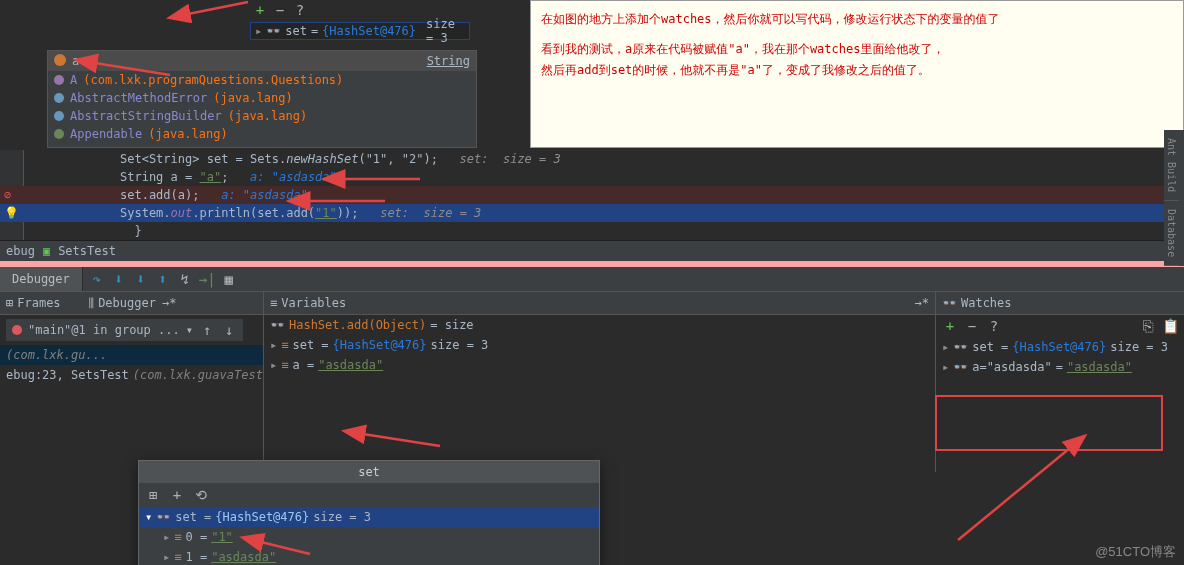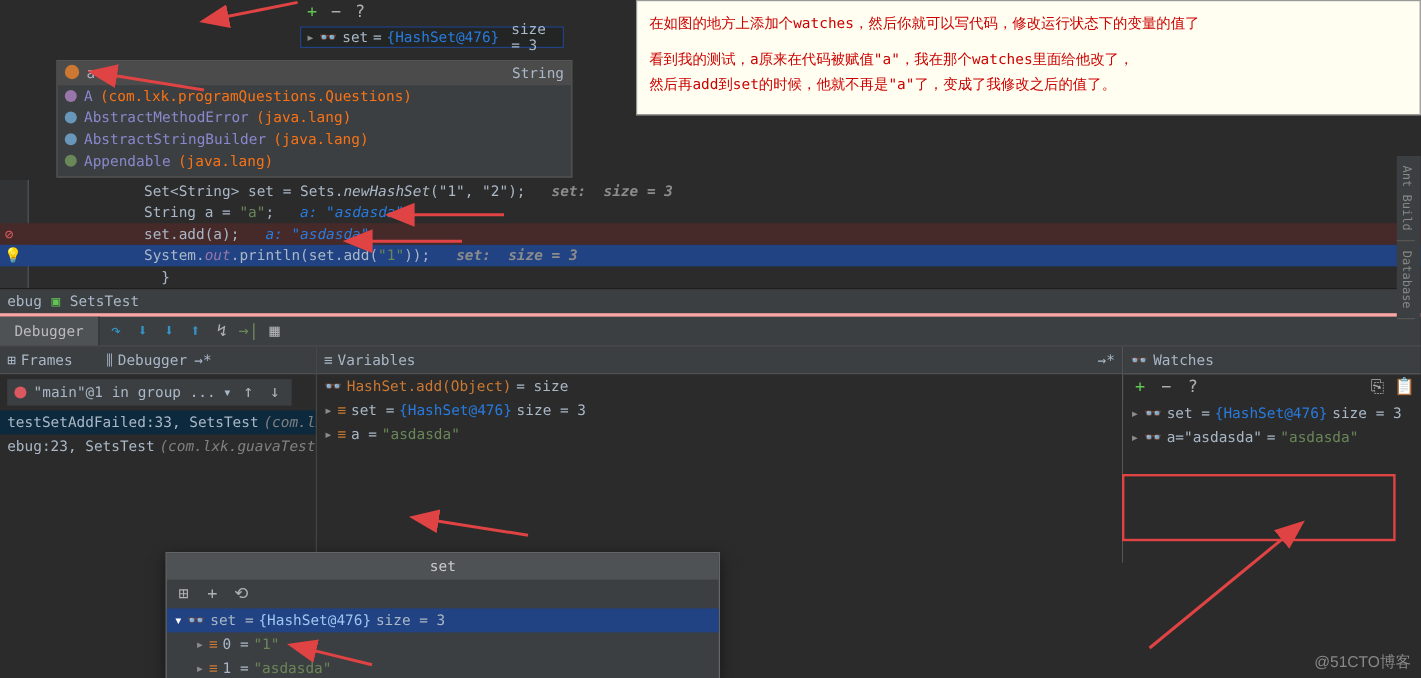--- a/index.html
+++ b/index.html
@@ -10,36 +10,36 @@
 .popup-header .a-label{color:#a9b2c1;}
 .popup-header .str{color:#a9b7c6;margin-left:auto;}
 .popup-row{padding:2px 6px;color:#787878;display:flex;gap:6px;align-items:center;}
 .popup-row .dot{width:10px;height:10px;border-radius:50%;}
 .class-name{color:#8888cc;}
 .pkg{color:#f97316;}
 .top-icons{position:absolute;left:252px;top:2px;display:flex;gap:4px;}
 .set-row{position:absolute;left:250px;top:22px;width:220px;height:18px;border:1px solid #214283;background:#232525;color:#a9b7c6;padding:1px 4px;display:flex;align-items:center;gap:4px;}
 .tri{color:#8c8c8c;}
 .link-blue{color:#287bde;}
-.comment-area{position:absolute;left:530px;top:0;width:654px;height:96px;background:#fffef0;border:1px solid #999;padding:8px 10px;font-family:"Microsoft YaHei",sans-serif;font-size:13px;color:#cc0000;line-height:1.8;}
+.comment-area{position:absolute;left:530px;top:0;width:654px;height:148px;background:#fffef0;border:1px solid #999;padding:8px 10px;font-family:"Microsoft YaHei",sans-serif;font-size:13px;color:#cc0000;line-height:1.8;}
 .code-area{position:relative;margin-top:0;}
 .code-line{padding:2px 0 2px 120px;color:#a9b7c6;white-space:pre;}
 .cl-1{background:#2b2b2b;}
 .cl-a{background:#2b2b2b;}
 .cl-add{background:#462a2a;}
 .cl-current{background:#214283;}
 .gut{position:absolute;left:0;width:24px;height:100%;background:#313335;border-right:1px solid #555;}
-.str{color:#6a8759;}
+.str{color:#6a8759;text-decoration:underline;}
 .field{color:#9876aa;}
 .comm{color:#808080;}
 .ital{font-style:italic;}
 .gray{color:#808080;}
-.hint{color:#8c8c8c;font-style:italic;font-weight:bold;}
+.hint{color:#8c8c8c;font-style:italic;}
 .hint-val{color:#287bde;font-style:italic;}
-.debug-header{background:#3c3f41;border-top:1px solid #1e1e1e;border-bottom:3px solid #fca5a5;padding:3px 6px;display:flex;gap:8px;align-items:center;}
+.debug-header{background:#3c3f41;border-top:1px solid #1e1e1e;border-bottom:6px solid #fca5a5;padding:3px 6px;display:flex;gap:8px;align-items:center;}
 .tabbar{background:#3c3f41;border-bottom:1px solid #555;display:flex;align-items:center;}
 .tab{padding:5px 12px;border-right:1px solid #2b2b2b;color:#bbb;cursor:pointer;}
 .tab.active{background:#4e5254;}
 .toolbar-icons{display:flex;gap:6px;padding:0 6px;align-items:center;}
 .ti{width:16px;height:16px;display:inline-block;color:#afb1b3;font-size:14px;text-align:center;line-height:16px;}
 .panels{display:flex;height:180px;background:#2b2b2b;}
 .panel{border-right:1px solid #555;display:flex;flex-direction:column;}
 .panel-header{background:#3c3f41;padding:4px 6px;border-bottom:1px solid #555;display:flex;align-items:center;gap:4px;}
 .panel-body{flex:1;overflow:hidden;background:#2b2b2b;}
 .frame-row,.var-row,.watch-row,.thread-row{padding:3px 6px;display:flex;align-items:center;gap:4px;white-space:nowrap;}
@@ -154,21 +154,20 @@
     </div>
     <div class="panel-body">
       <div class="thread-combo">
         <span style="width:10px;height:10px;border-radius:50%;background:#db5860;"></span>
         <span>"main"@1 in group ...</span>
         <span style="margin-left:auto;">▾</span>
         <span class="ti">↑</span>
         <span class="ti">↓</span>
       </div>
       <div class="frame-row sel">
-        <span>testSetAddFailed:33, SetsTest</span> 
           <span class="ital gray">(com.lxk.gu...</span>
       </div>
       <div class="frame-row">
         <span>ebug:23, SetsTest</span> 
           <span class="ital gray">(com.lxk.guavaTest)</span>
       </div>
     </div>
   </div>
 
   <div class="panel" style="flex:1;">

